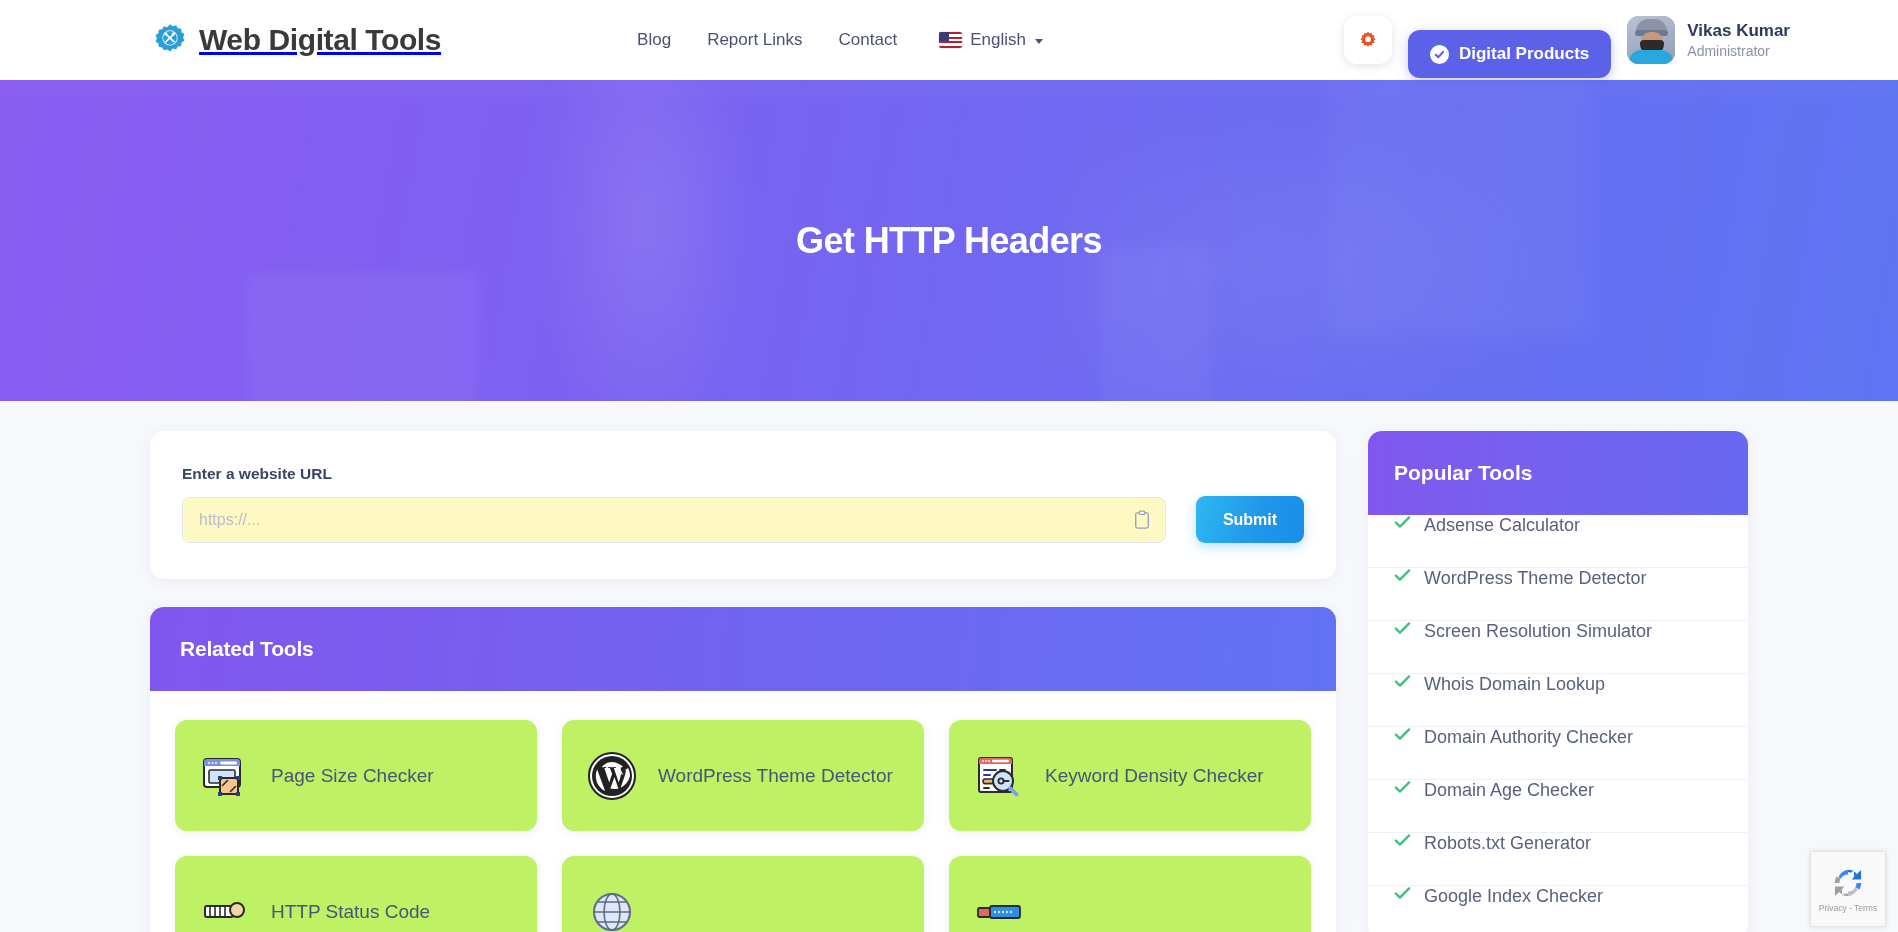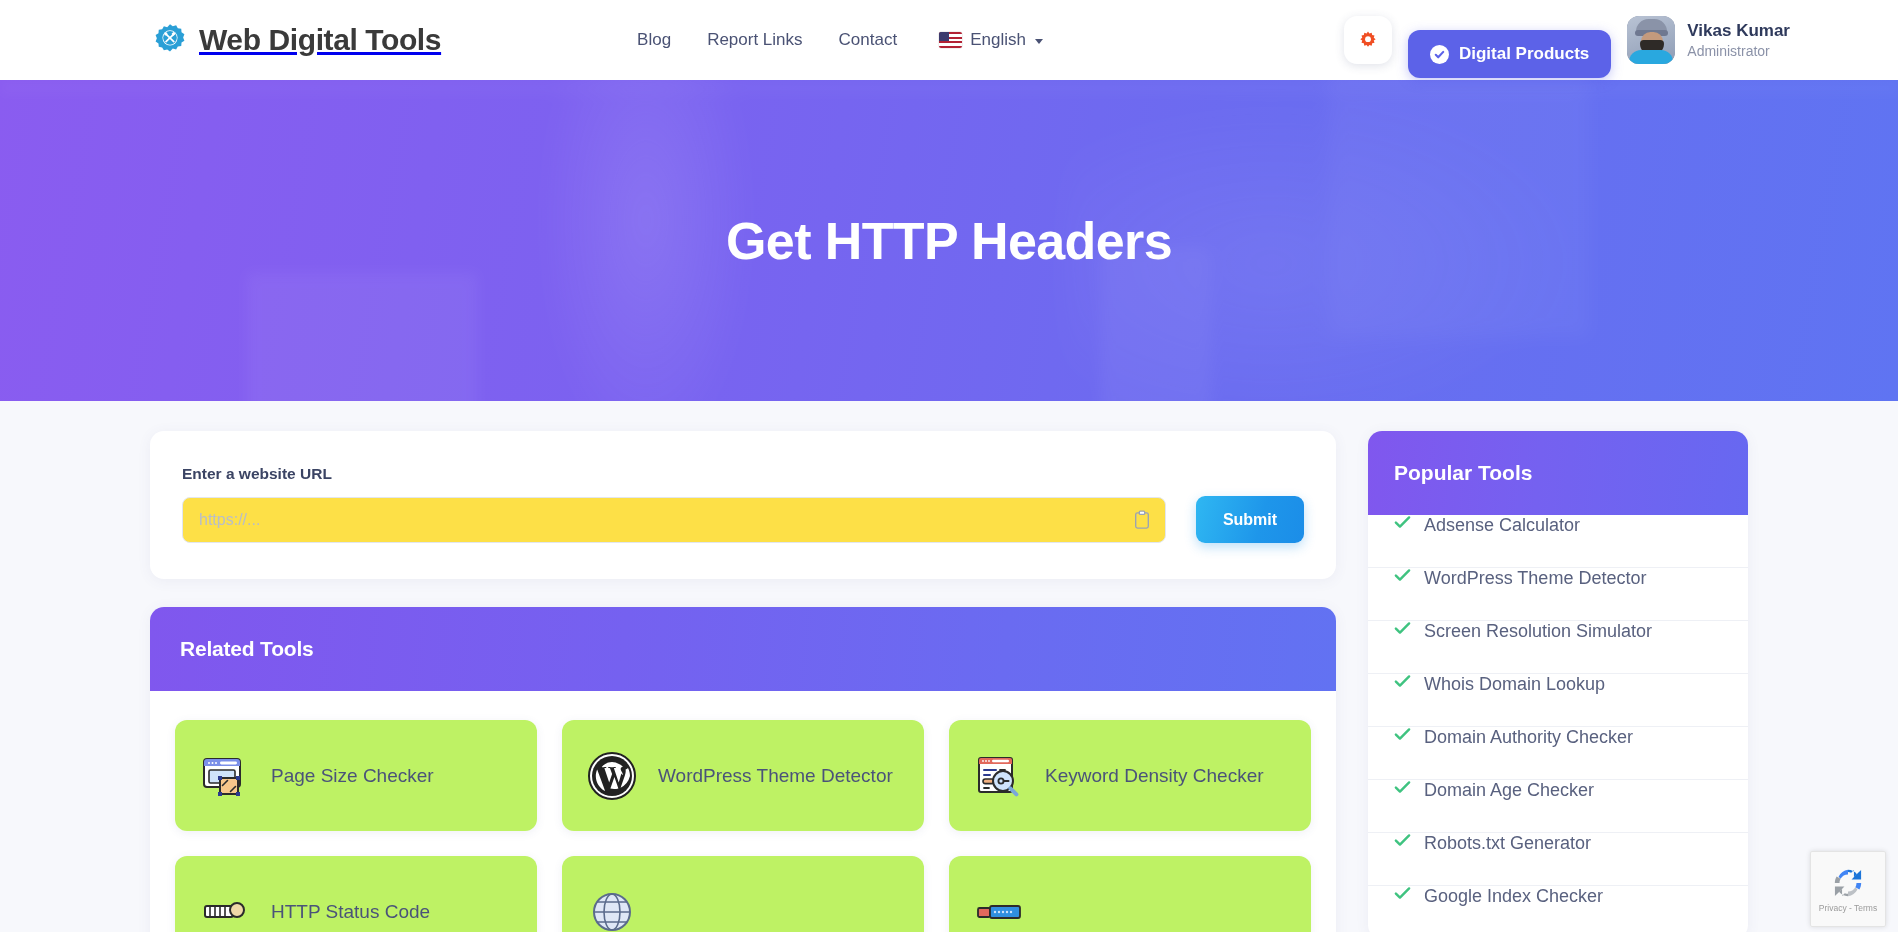--- a/index.html
+++ b/index.html
@@ -178,21 +178,21 @@
     position:absolute; left: 70%; top: -4%; width: 260px; height: 270px;
     background: rgba(255,255,255,.18); filter: blur(9px);
   }
   .hero-photo .strip {
     position:absolute; left: 0; top: 0; width: 100%; height: 16px;
     background: rgba(255,255,255,.10); filter: blur(5px);
   }
   .hero-title {
     position: relative;
     color: #ffffff;
-    font-size: 52px;
+    font-size: 36px;
     font-weight: bold;
     letter-spacing: -0.6px;
     z-index: 2;
   }
 
   
   .page-body {
     position: relative;
     background: #f7f8fc;
     min-height: 531px;
@@ -221,21 +221,21 @@
     color: #3b4464;
     margin-bottom: 13px;
   }
   .field-row { display: flex; align-items: center; gap: 30px; }
   .input-shell {
     position: relative;
     flex: 1;
     height: 46px;
     border: 1px solid #e2e6ef;
     border-radius: 8px;
-    background: #fde047;
+    background: #fef9c3;
     display: flex; align-items: center;
   }
   .url-input {
     border: none; outline: none; background: transparent;
     width: 100%; height: 100%;
     padding: 0 44px 0 16px;
     font-size: 16px;
     color: #3b4464;
     font-family: "Liberation Sans", sans-serif;
   }

